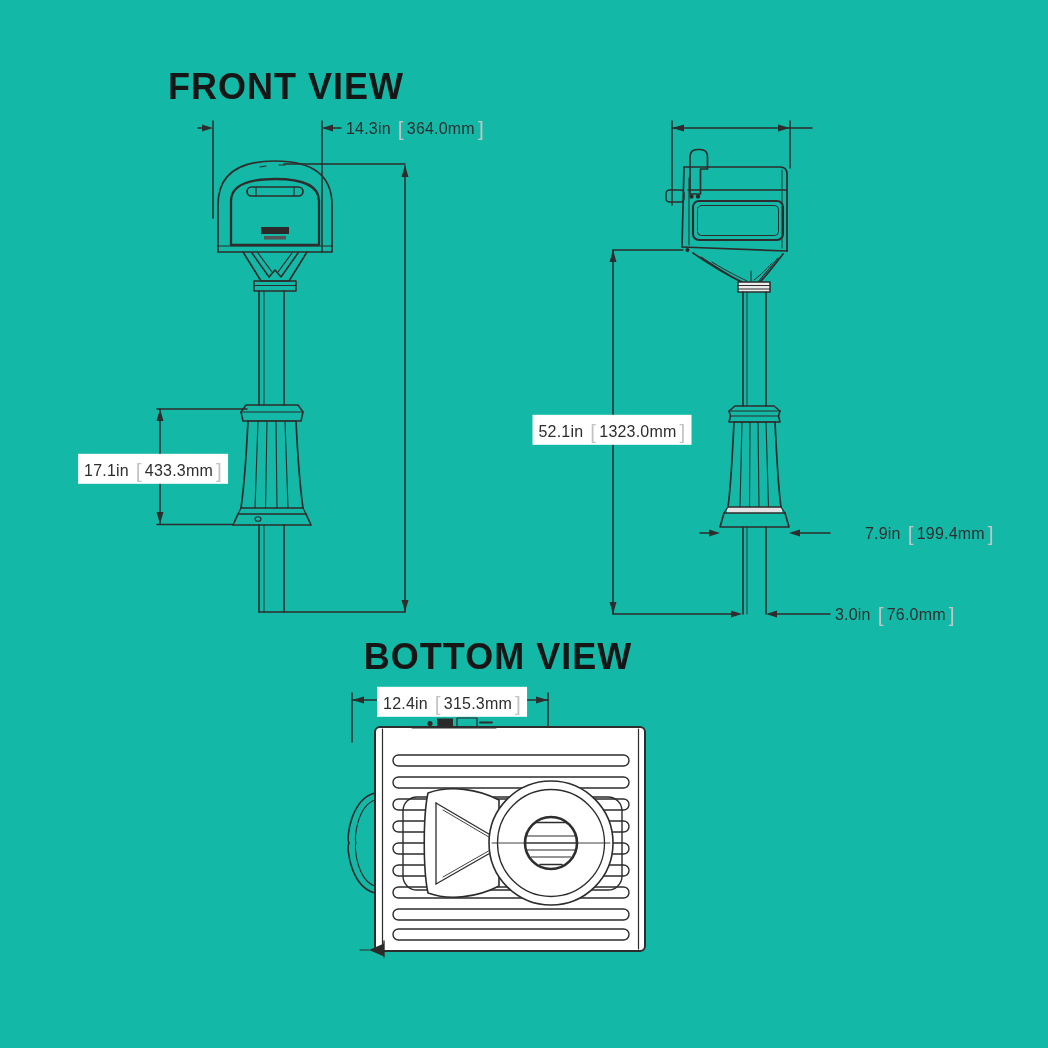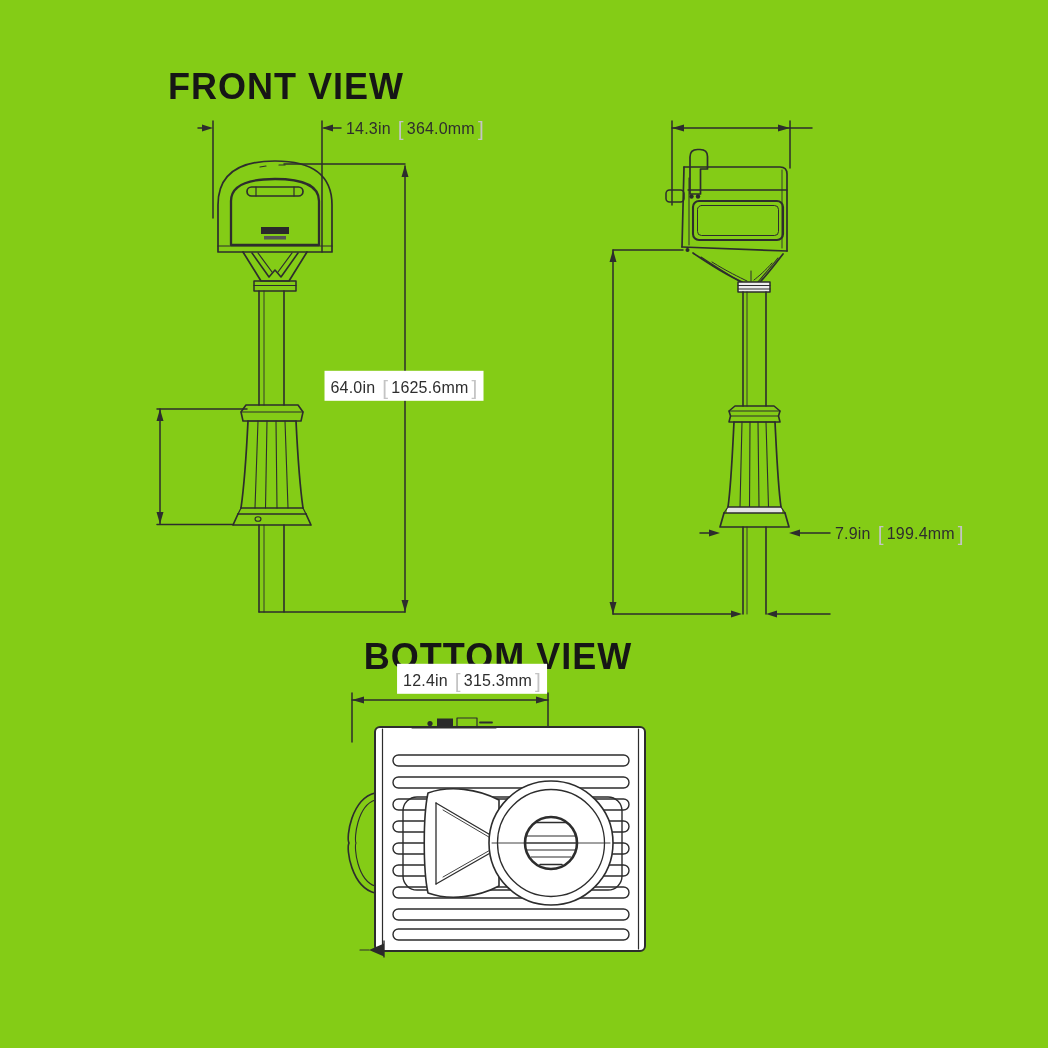--- a/index.html
+++ b/index.html
@@ -1,17 +1,17 @@
 <!DOCTYPE html>
 <html><head>
 <meta charset="utf-8">
 <style>
   html,body{margin:0;padding:0;background:#ffffff;}
   #canvas{
-    position:relative;width:1048px;height:1048px;background:#84cc16;overflow:hidden;
+    position:relative;width:1048px;height:1048px;background:#14b8a6;overflow:hidden;
     font-family:"Liberation Sans","DejaVu Sans",sans-serif;
   }
   #lineart{position:absolute;left:0;top:0;z-index:1;}
   .view-title{
     position:absolute;z-index:2;text-align:center;
     font-weight:700;font-size:36px;letter-spacing:1px;color:#161616;
     white-space:nowrap;
   }
   .dim{
     position:absolute;z-index:3;white-space:nowrap;
@@ -251,29 +251,35 @@
     </g>
   </svg>
 
   <div class="view-title" style="left:150px;top:66px;width:272px;">FRONT VIEW</div>
   <div class="view-title" style="left:358px;top:636px;width:280px;">BOTTOM VIEW</div>
 
   <div class="dim left-anchor" style="left:346px;top:128px;">
     <span class="inval">14.3in</span><span class="mmval">364.0mm</span>
   </div>
 
-  <div class="dim center-anchor" style="left:404px;top:387px;">
-    <span class="inval">64.0in</span><span class="mmval">1625.6mm</span>
-  </div>
-
-
-
-
-  <div class="dim left-anchor" style="left:835px;top:533px;">
+
+  <div class="dim center-anchor" style="left:153px;top:470px;">
+    <span class="inval">17.1in</span><span class="mmval">433.3mm</span>
+  </div>
+
+
+  <div class="dim center-anchor" style="left:612px;top:431px;">
+    <span class="inval">52.1in</span><span class="mmval">1323.0mm</span>
+  </div>
+
+  <div class="dim left-anchor" style="left:865px;top:533px;">
     <span class="inval">7.9in</span><span class="mmval">199.4mm</span>
   </div>
 
-
-  <div class="dim center-anchor" style="left:452px;top:680px;margin-left:20px;">
+  <div class="dim left-anchor" style="left:835px;top:614px;">
+    <span class="inval">3.0in</span><span class="mmval">76.0mm</span>
+  </div>
+
+  <div class="dim center-anchor" style="left:452px;top:703px;">
     <span class="inval">12.4in</span><span class="mmval">315.3mm</span>
   </div>
 
 </div>
 
 </body></html>

